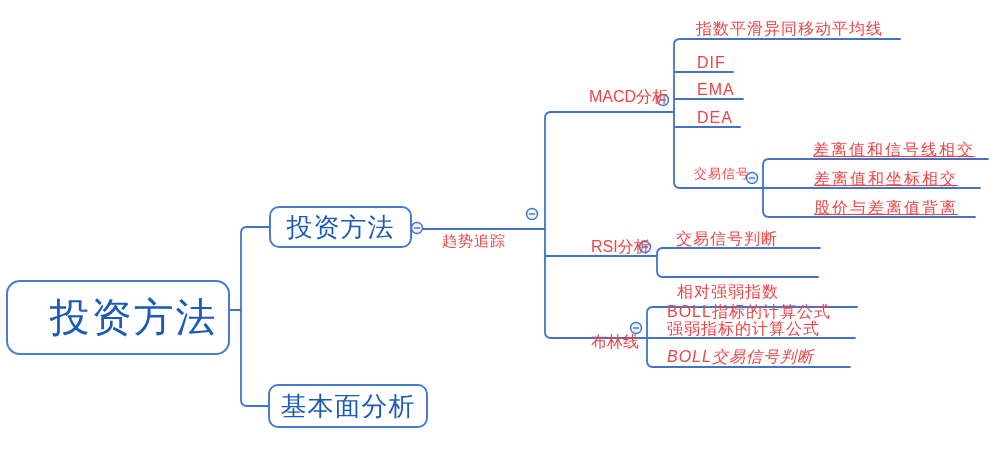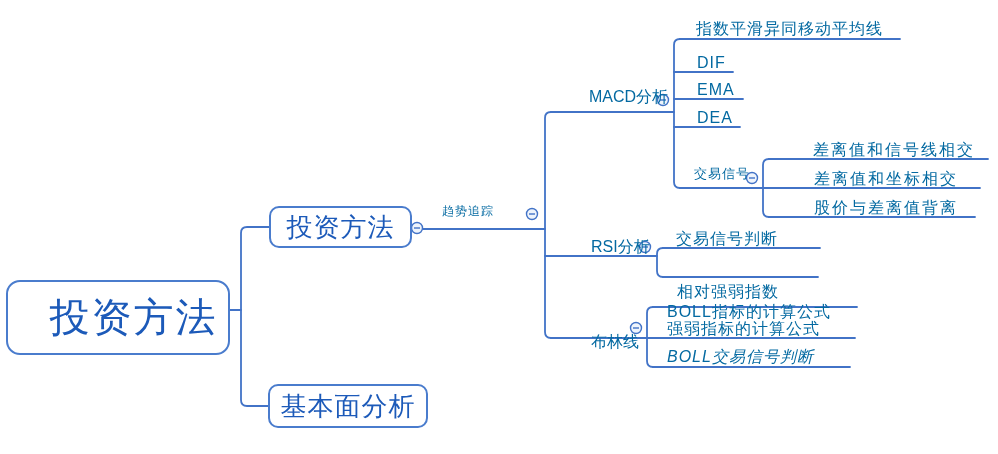--- a/index.html
+++ b/index.html
@@ -9,26 +9,26 @@
   }
   #wires{position:absolute;left:0;top:0;}
   .boxnode{
     position:absolute;display:flex;align-items:center;justify-content:center;
     background:#ffffff;border:2px solid #4a7ccd;color:#1c5ab9;
     font-family:"Liberation Serif","DejaVu Serif",serif;
     box-sizing:border-box;
   }
   .rootnode{border-radius:14px;font-size:40px;letter-spacing:2px;}
   .mainnode{border-radius:10px;font-size:26px;letter-spacing:1px;}
-  .lbl{position:absolute;color:#0369a1;white-space:nowrap;line-height:1;}
-  .lbl-17{font-size:12px;letter-spacing:1px;}
+  .lbl{position:absolute;color:#ef4444;white-space:nowrap;line-height:1;}
+  .lbl-17{font-size:15px;letter-spacing:1px;margin-top:28px;}
   .lbl-16{font-size:16px;margin-left:28px;}
   .lbl-13{font-size:13px;letter-spacing:1px;}
   .leaf{font-size:16px;letter-spacing:1px;}
-  .leaf-w{font-size:16px;letter-spacing:2px;}
+  .leaf-w{font-size:16px;letter-spacing:2px;text-decoration:underline;}
 </style>
 </head>
 <body>
 
 <div id="stage">
 
   <svg id="wires" width="998" height="454" viewBox="0 0 998 454">
     <g fill="none" stroke="#4273c7" stroke-width="1.8" stroke-linecap="round">
 
       <path d="M230 310 H241"></path>

